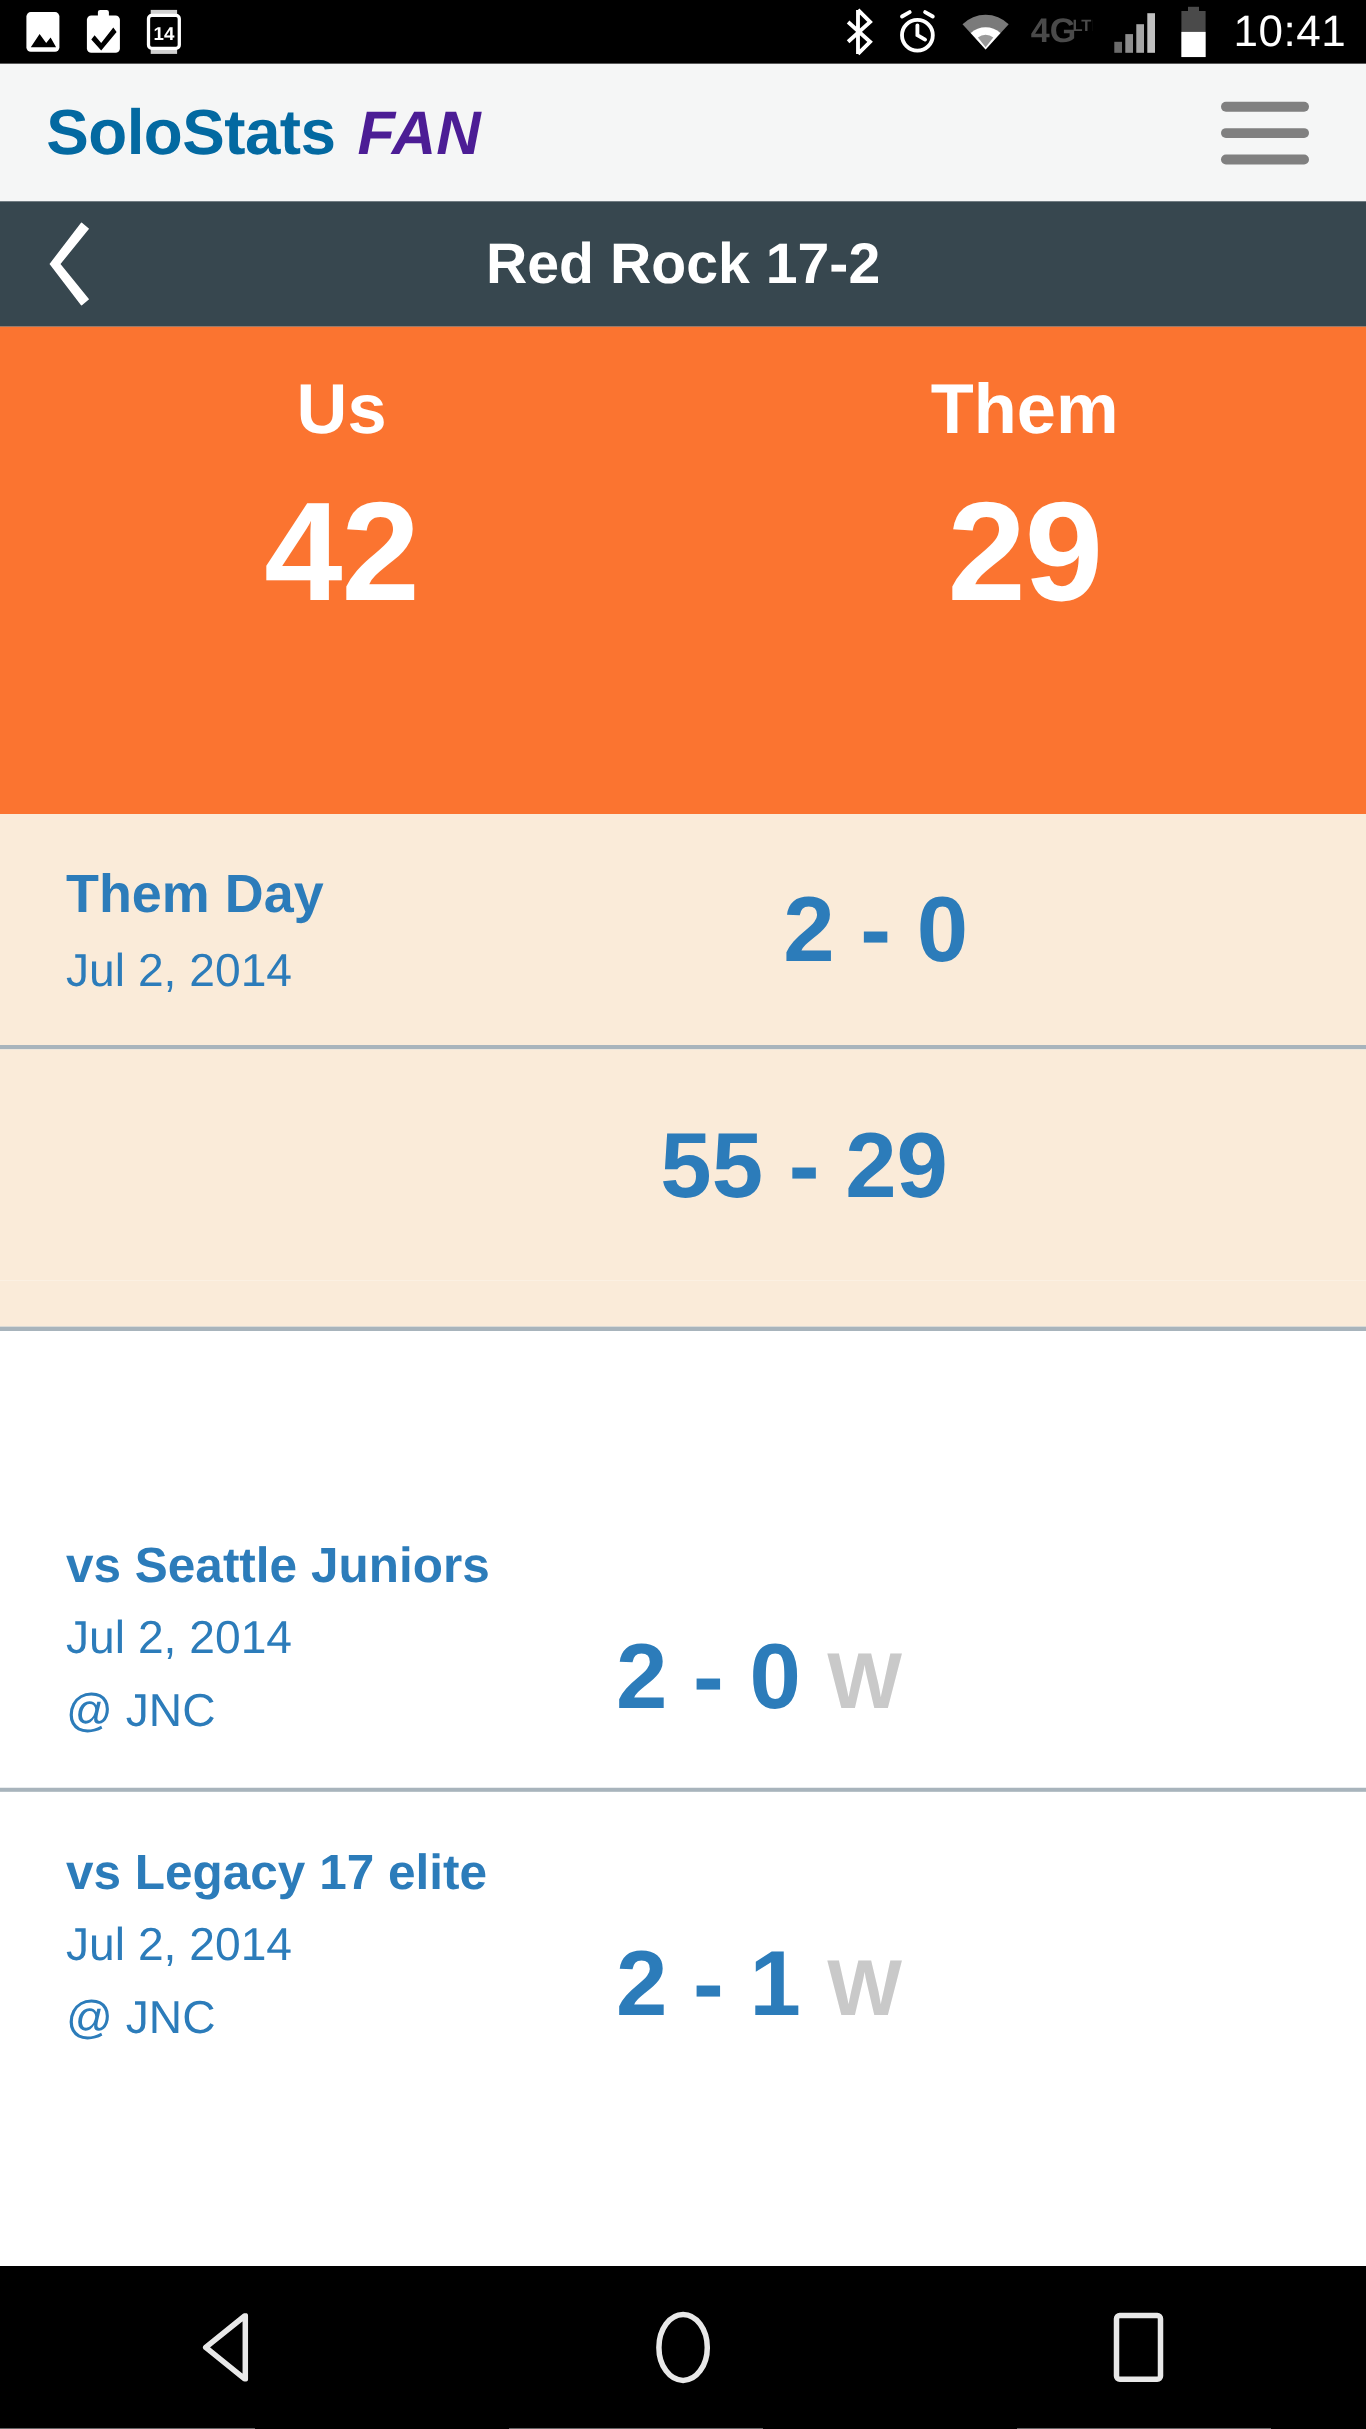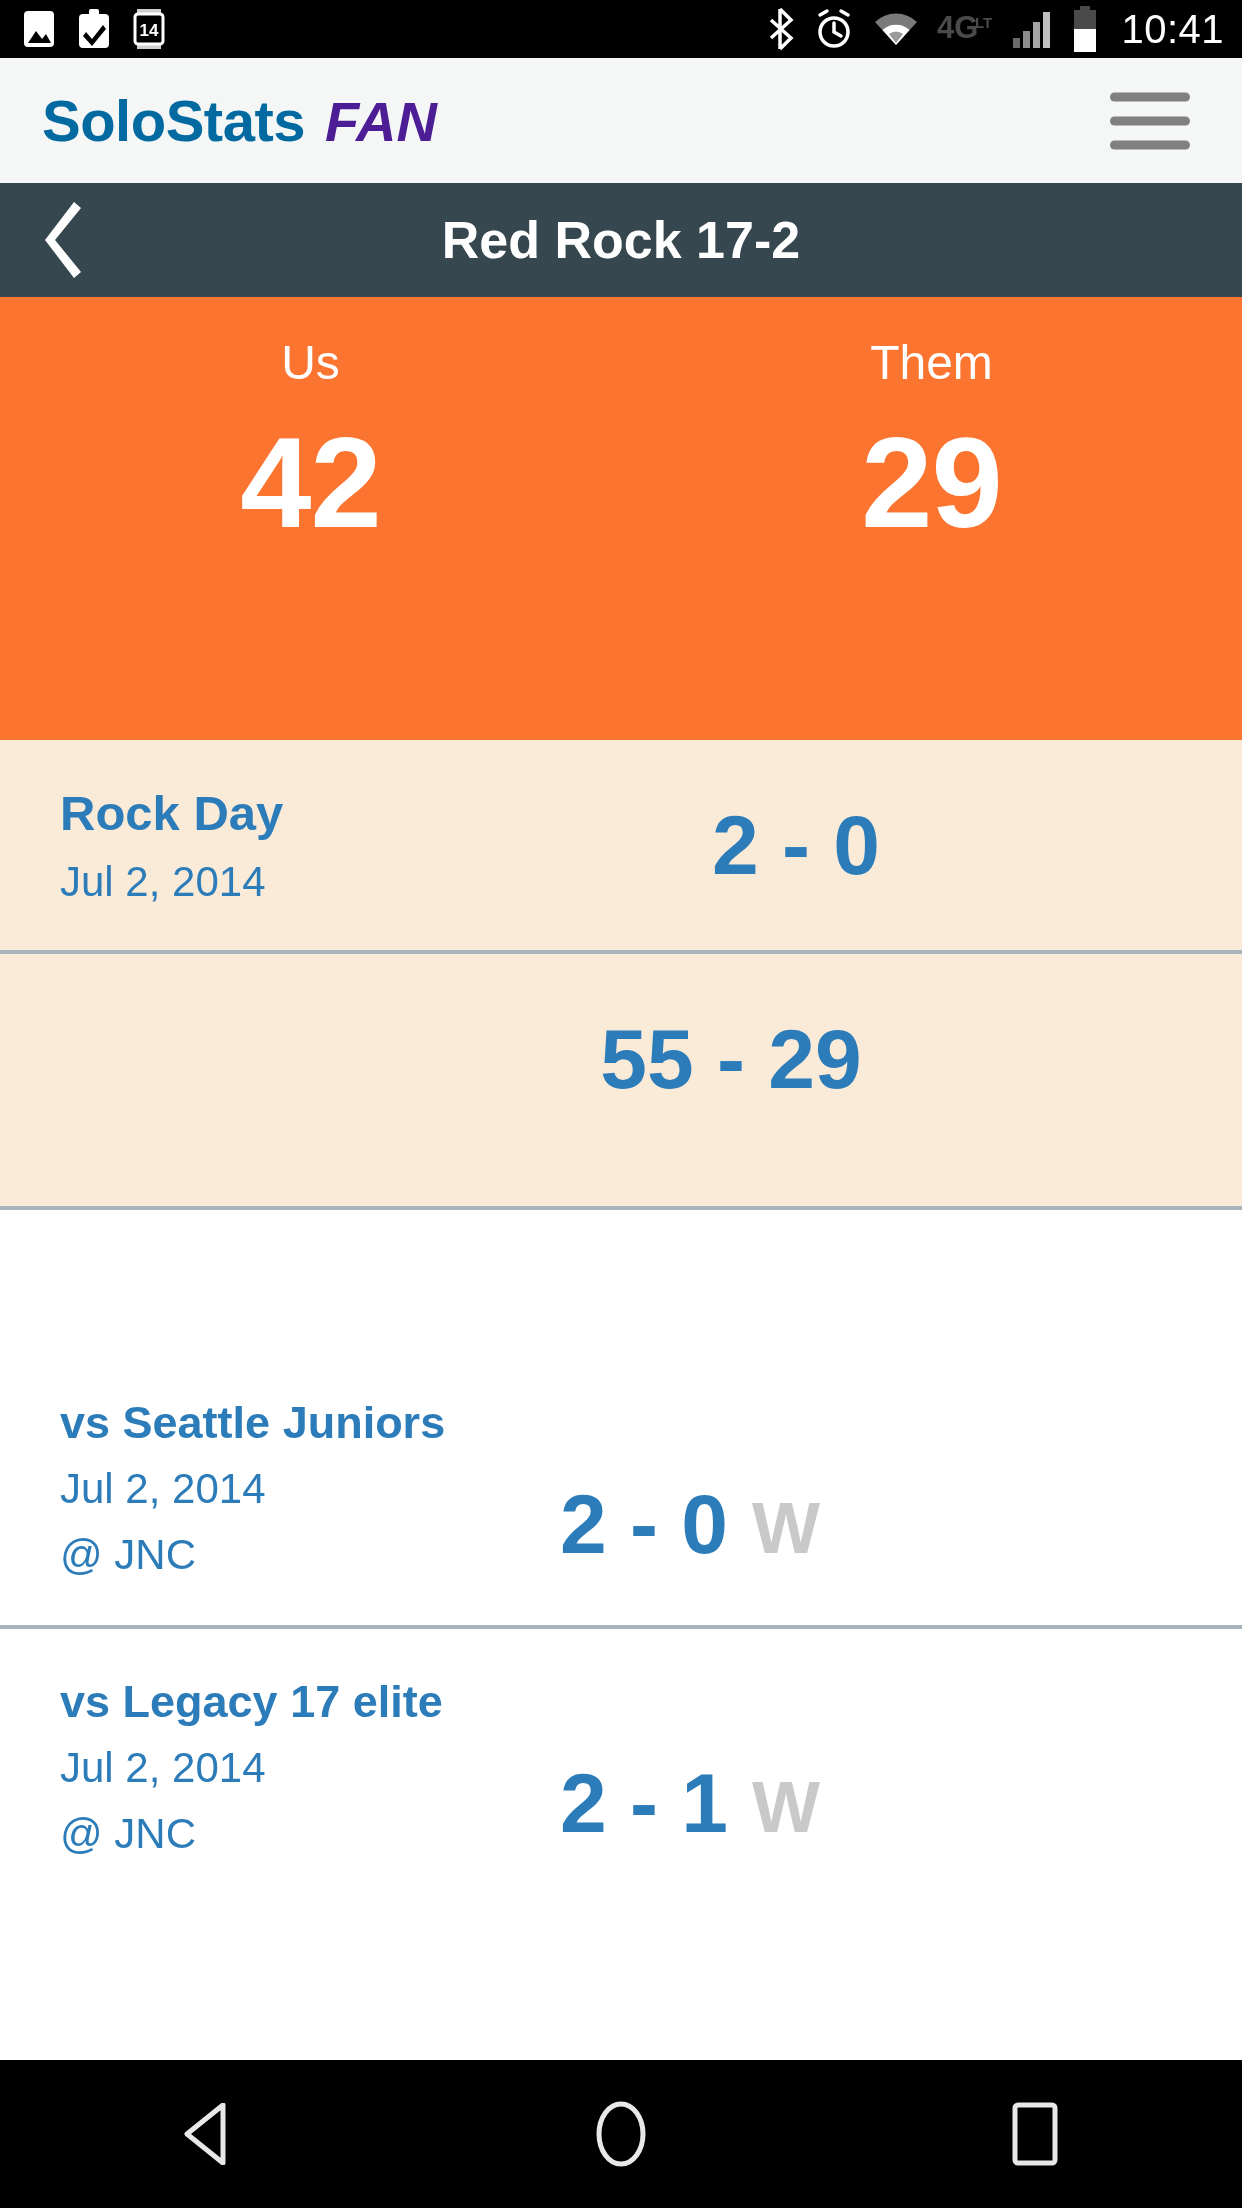--- a/index.html
+++ b/index.html
@@ -64,21 +64,21 @@
   }
 
   
   .scorebanner {
     position:absolute; top:297px; left:0; width:1242px; height:443px;
     background:#fb7430; display:flex;
   }
   .score-col { flex:1; display:flex; flex-direction:column;
                align-items:center; justify-content:flex-start; padding-top:38px; }
   .score-label {
-    color:#ffffff; font-size:48px; font-weight:normal; letter-spacing:0px;
+    color:#ffffff; font-size:64px; font-weight:bold; letter-spacing:0px;
   }
   .score-value {
     color:#ffffff; font-size:128px; font-weight:bold;
     line-height:1.05; margin-top:26px; letter-spacing:-1px;
   }
 
   
   .summary { position:absolute; top:740px; left:0; width:1242px; }
   .sum-row {
     background:#faebd9; height:150px; display:flex; align-items:center;
@@ -229,21 +229,21 @@
     </div>
     <div class="score-col">
       <div class="score-label">Them</div>
       <div class="score-value">29</div>
     </div>
   </div>
 
   <div class="summary">
     <div class="sum-row tall" style="height:210px;">
       <div class="sum-left">
-        <div class="sum-title">Rock Day</div>
+        <div class="sum-title">Them Day</div>
         <div class="sum-date">Jul 2, 2014</div>
       </div>
       <div class="sum-score shift">2 - 0</div>
     </div>
     <div class="divider-gray"></div>
     <div class="sum-row tall" style="height:210px;">
       <div class="sum-score shift2">55 - 29</div>
     </div>
     <div style="background:#faebd9;height:42px;"></div>
     <div class="divider-gray"></div>

